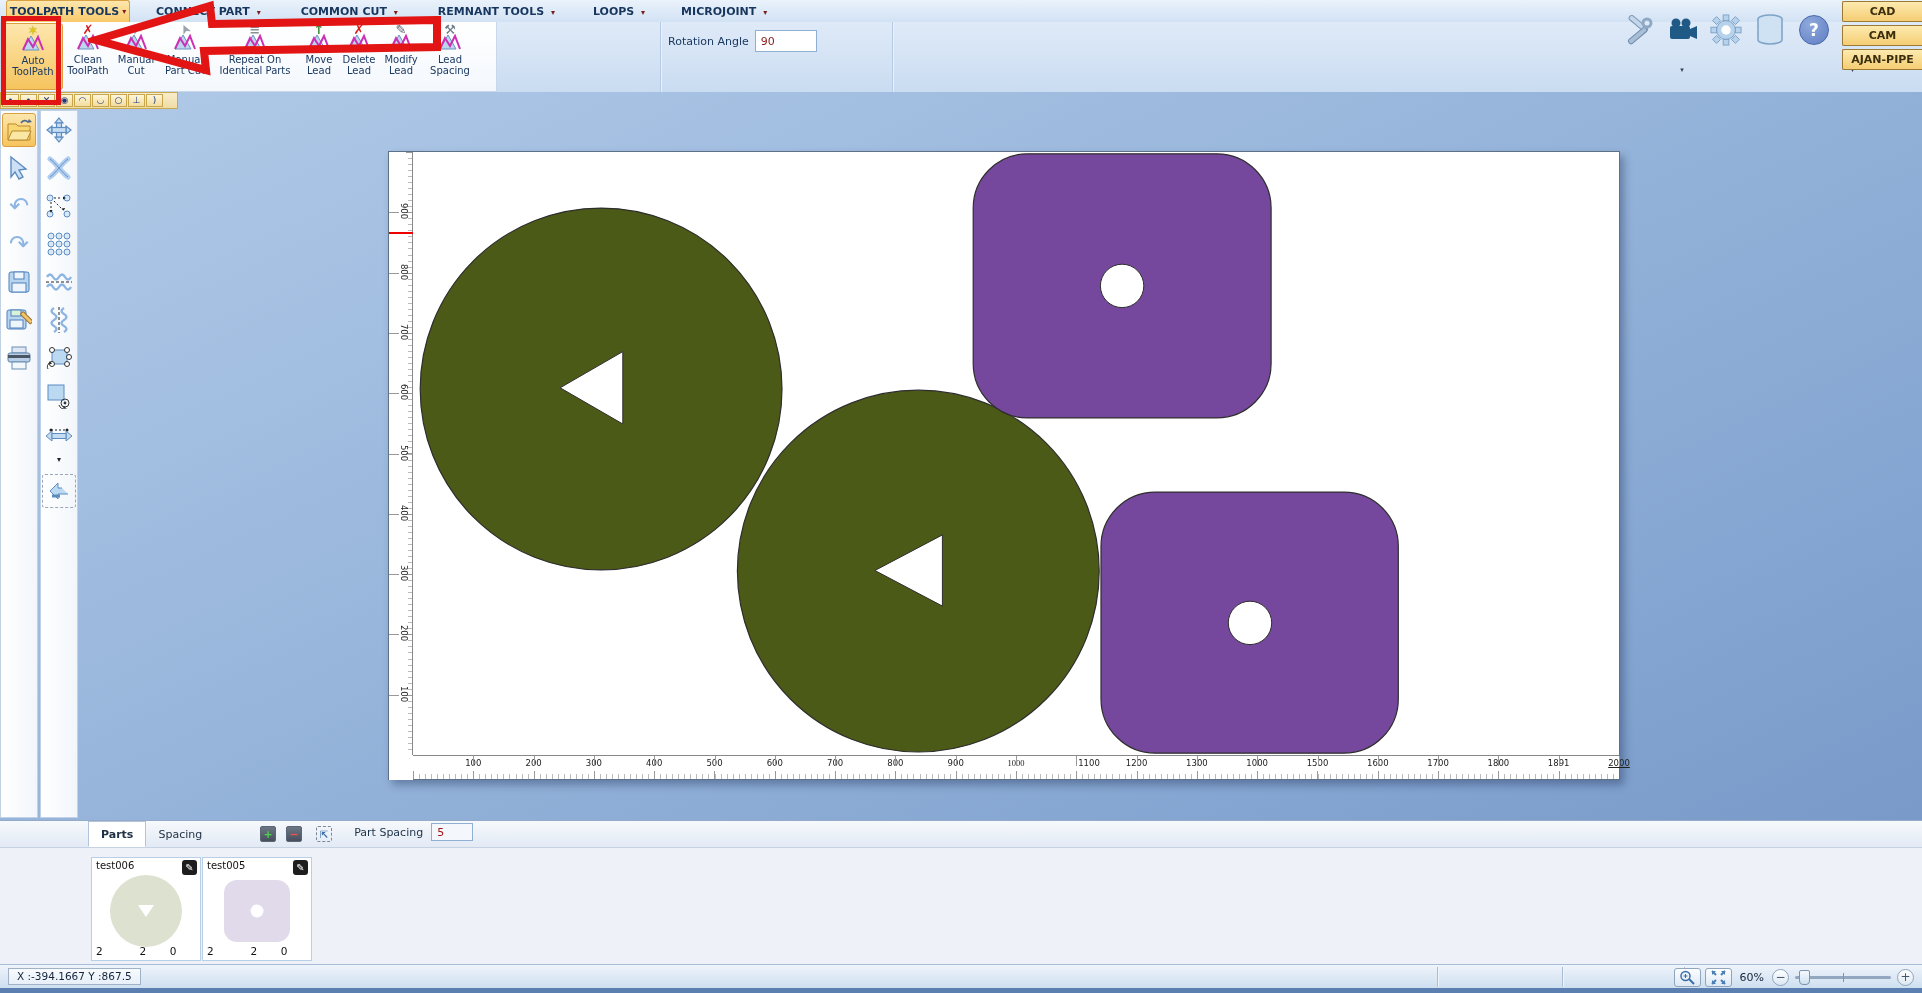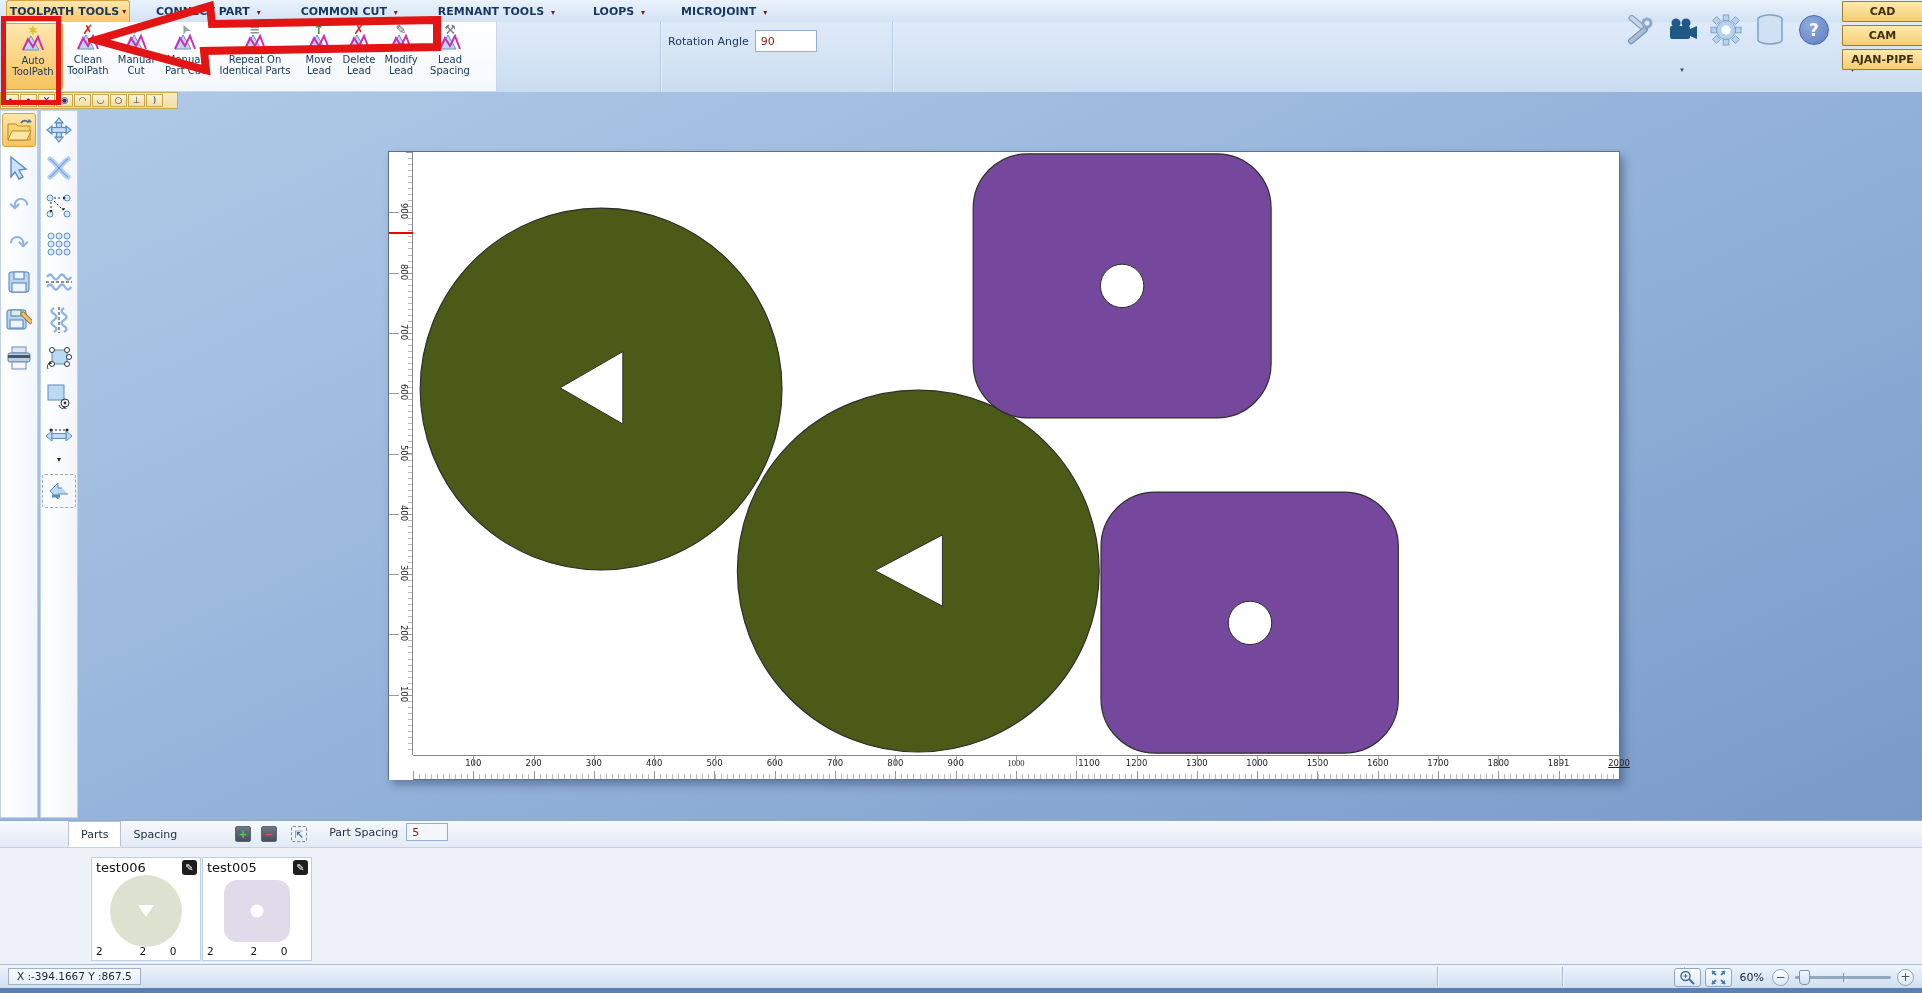--- a/index.html
+++ b/index.html
@@ -105,35 +105,35 @@
 
   
   #parts-panel { position:absolute; left:0; top:820px; width:100%; height:144px;
     background:#eef2f8; border-top:1px solid #93abc9; }
   #panel-tabs-row { position:absolute; left:0; top:0; width:100%; height:27px;
     background:linear-gradient(#f6f9fc,#e3eaf4); border-bottom:1px solid #c4d2e4;
     display:flex; align-items:flex-end; }
   .ptab { height:26px; padding:0 12px; font-size:11px; color:#223246; display:flex;
     align-items:center; cursor:pointer; }
   .ptab.active { background:#fff; border:1px solid #b3c4da; border-bottom:1px solid #fff; }
-  #ptab-parts { margin-left:68px; }
+  #ptab-parts { margin-left:88px;font-weight:bold; }
   .pan-btn { width:16px; height:16px; margin-bottom:5px; border:1px solid #5a6675; border-radius:2px;
     background:linear-gradient(#6d7684,#474f5c); color:#fff; display:flex; align-items:center;
     justify-content:center; font-size:11px; font-weight:bold; cursor:pointer; }
   #add-part-btn { margin-left:46px; } #add-part-btn span { color:#4ad24a; }
   #remove-part-btn { margin-left:10px; } #remove-part-btn span { color:#f05050; }
   #resize-part-btn { margin-left:14px; background:transparent; border:1px dashed #7a8a9a; }
   #resize-part-btn span { color:#3a6ea8; font-size:10px; }
   #part-spacing-label { font-size:11px; color:#1c3048; margin:0 8px 8px 22px; }
   #part-spacing-input { width:42px; height:18px; margin-bottom:6px; border:1px solid #8fb0d3;
     background:#f4f8fd; font-size:11px; color:#a01616; padding:1px 5px; font-family:"DejaVu Sans",sans-serif; }
   .part-card { position:absolute; top:36px; width:110px; height:104px; background:#fff;
     border:1px solid #b9cfe6; cursor:pointer; }
   #part-card-1 { left:91px; } #part-card-2 { left:202px; }
-  .pc-title { position:absolute; left:4px; top:2px; font-size:13px; color:#111; }
+  .pc-title { position:absolute; left:4px; top:2px; font-size:10px; color:#111; }
   .pc-edit { position:absolute; right:3px; top:2px; width:15px; height:15px; background:#1d1d1d;
     border-radius:3px; color:#fff; font-size:10px; display:flex; align-items:center;
     justify-content:center; cursor:pointer; }
   .pc-counts { position:absolute; left:0; bottom:1px; width:100%; height:14px; font-size:10.5px; color:#111; }
   .pc-counts span { position:absolute; }
   .cnt-a{ left:4px; } .cnt-b{ left:44%; } .cnt-c{ left:72%; }
   .thumb { position:absolute; left:50%; top:52%; transform:translate(-50%,-50%); }
   .thumb-circle { width:72px; height:72px; border-radius:50%; background:#dde1cf; }
   .thumb-circle::after { content:""; position:absolute; left:50%; top:50%; transform:translate(-50%,-50%);
     border-left:8px solid transparent; border-right:8px solid transparent; border-top:12px solid #fff; }

